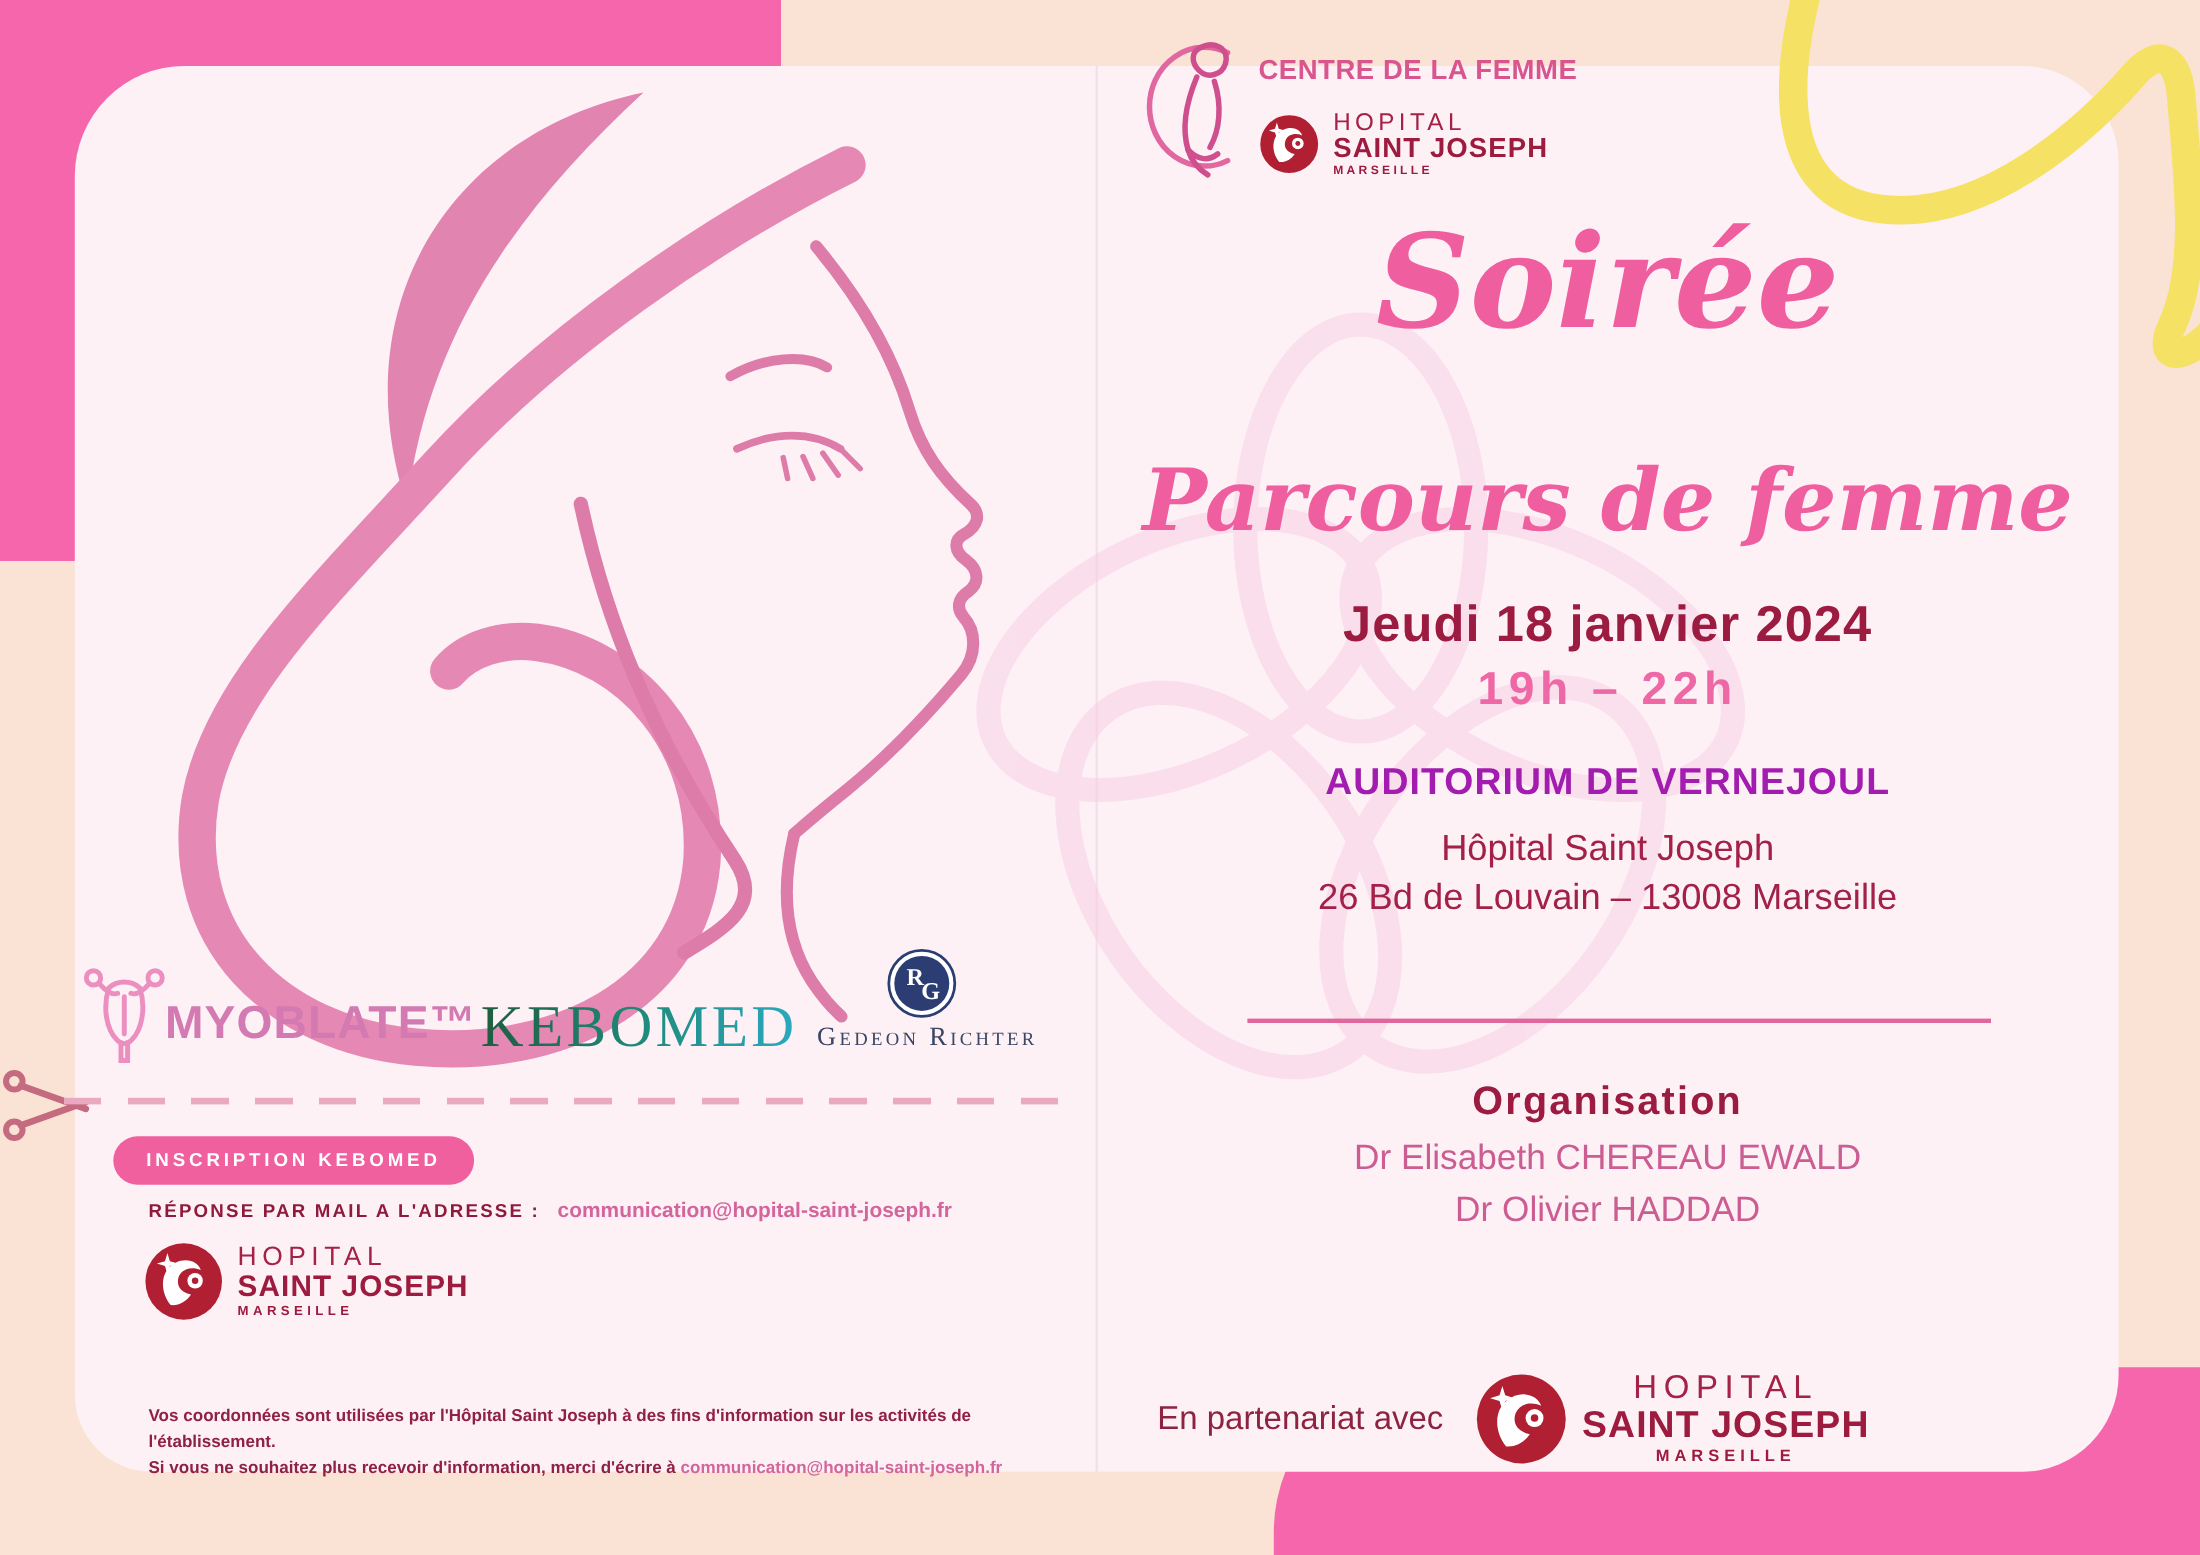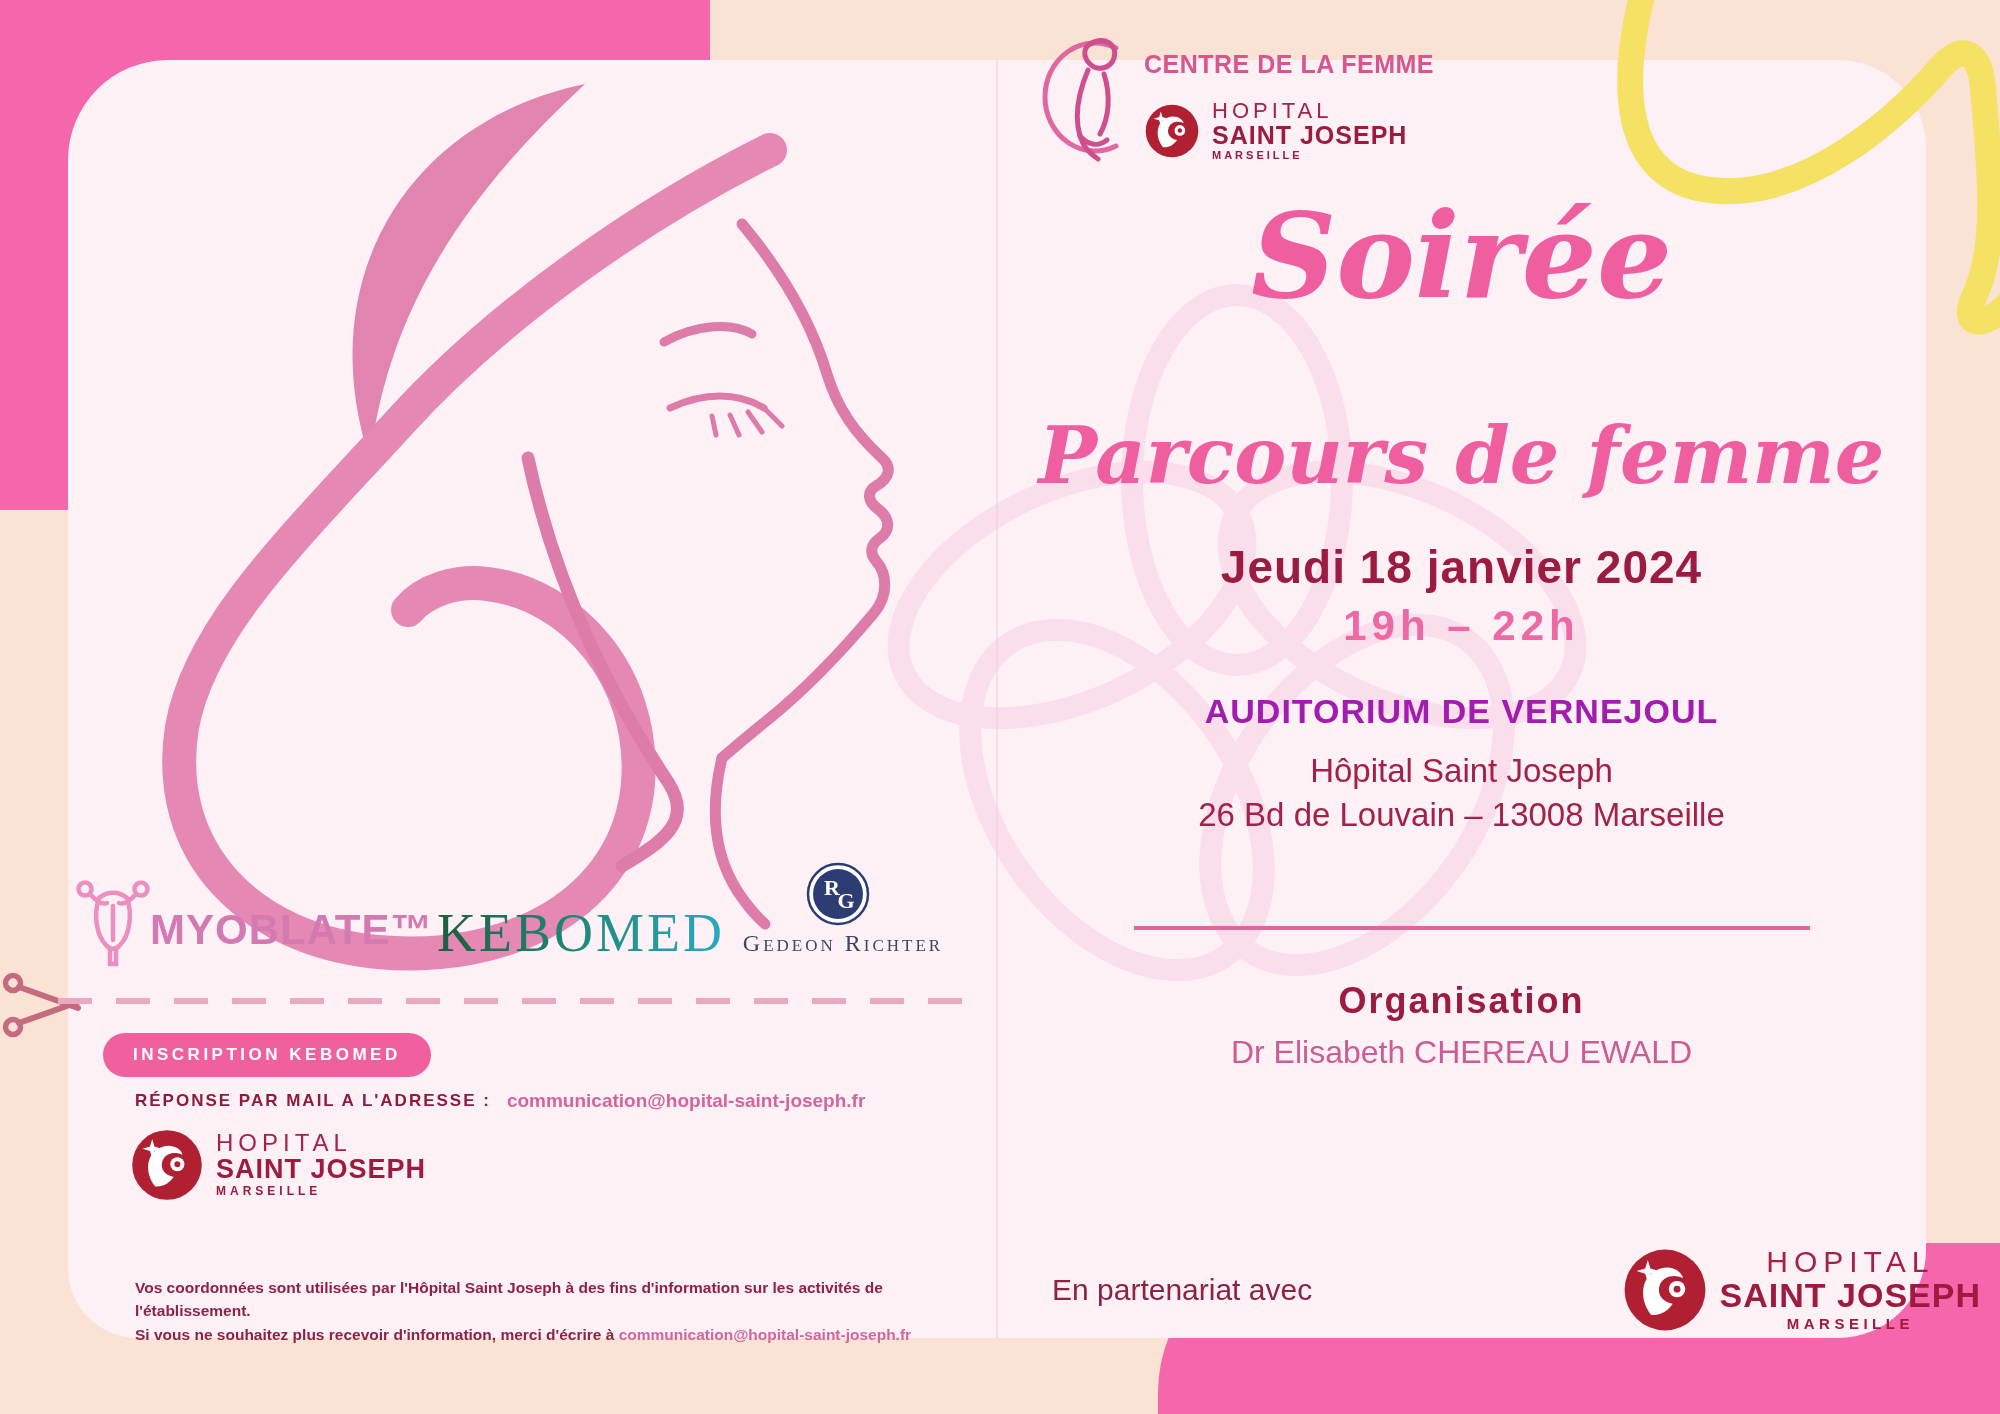--- a/index.html
+++ b/index.html
@@ -54,21 +54,21 @@
   .subtitle{top:362px;font-size:78px;}
   .date{top:492px;font-size:46px;font-weight:bold;color:#9c1b40;letter-spacing:1px;}
   .time{top:554px;font-size:42px;font-weight:bold;color:#ee68a6;letter-spacing:5px;}
   .venue{top:644px;font-size:34px;font-weight:bold;color:#a21caf;letter-spacing:1px;}
   .venue2{top:704px;font-size:33px;color:#a32148;}
   .venue3{top:748px;font-size:33px;color:#a32148;}
   .hr{position:absolute;left:137px;top:878px;width:676px;height:4px;background:#e0679c;}
   .org{top:932px;font-size:36px;font-weight:bold;color:#9c1b40;letter-spacing:2px;}
   .dr1{top:986px;font-size:32px;color:#cb5d92;}
   .dr2{top:1033px;font-size:32px;color:#cb5d92;}
-  .partner{top:1198px;display:flex;justify-content:space-between;align-items:center;gap:28px;
+  .partner{top:1198px;display:flex;justify-content:flex-start;align-items:center;gap:28px;
            transform:translateX(55px);}
   .partner-label{font-size:30px;color:#8c2340;}
   .hsj-big .l1{color:#a42148;font-size:30px;letter-spacing:6px;line-height:1.05;}
   .hsj-big .l2{color:#9d1b3e;font-size:34px;font-weight:bold;letter-spacing:1px;line-height:1.05;}
   .hsj-big .l3{color:#9d1b3e;font-size:15px;font-weight:bold;letter-spacing:4.5px;line-height:1.4;}
 
   
   .cdf{left:1028px;top:32px;display:flex;align-items:flex-start;gap:4px;}
   .cdf-col{padding-top:18px;}
   .cdf-label{color:#d9558e;font-weight:bold;font-size:25px;letter-spacing:0.5px;margin-bottom:20px;}
@@ -207,20 +207,21 @@
     <div class="pr script title">Soirée</div>
     <div class="pr script subtitle">Parcours de femme</div>
     <div class="pr date">Jeudi 18 janvier 2024</div>
     <div class="pr time">19h – 22h</div>
     <div class="pr venue">AUDITORIUM DE VERNEJOUL</div>
     <div class="pr venue2">Hôpital Saint Joseph</div>
     <div class="pr venue3">26 Bd de Louvain – 13008 Marseille</div>
     <div class="hr"></div>
     <div class="pr org">Organisation</div>
     <div class="pr dr1">Dr Elisabeth CHEREAU EWALD</div>
+    <div class="pr dr2">Dr Olivier HADDAD</div>
     <div class="pr partner">
       <span class="partner-label">En partenariat avec</span>
       <div class="hsj-row hsj-big">
         <svg width="86" height="86" viewBox="0 0 100 100">
             <use href="#hsj-mark"></use>
           </svg>
         <div class="hsj-text">
           <div class="l1">HOPITAL</div>
           <div class="l2">SAINT JOSEPH</div>
           <div class="l3">MARSEILLE</div>

